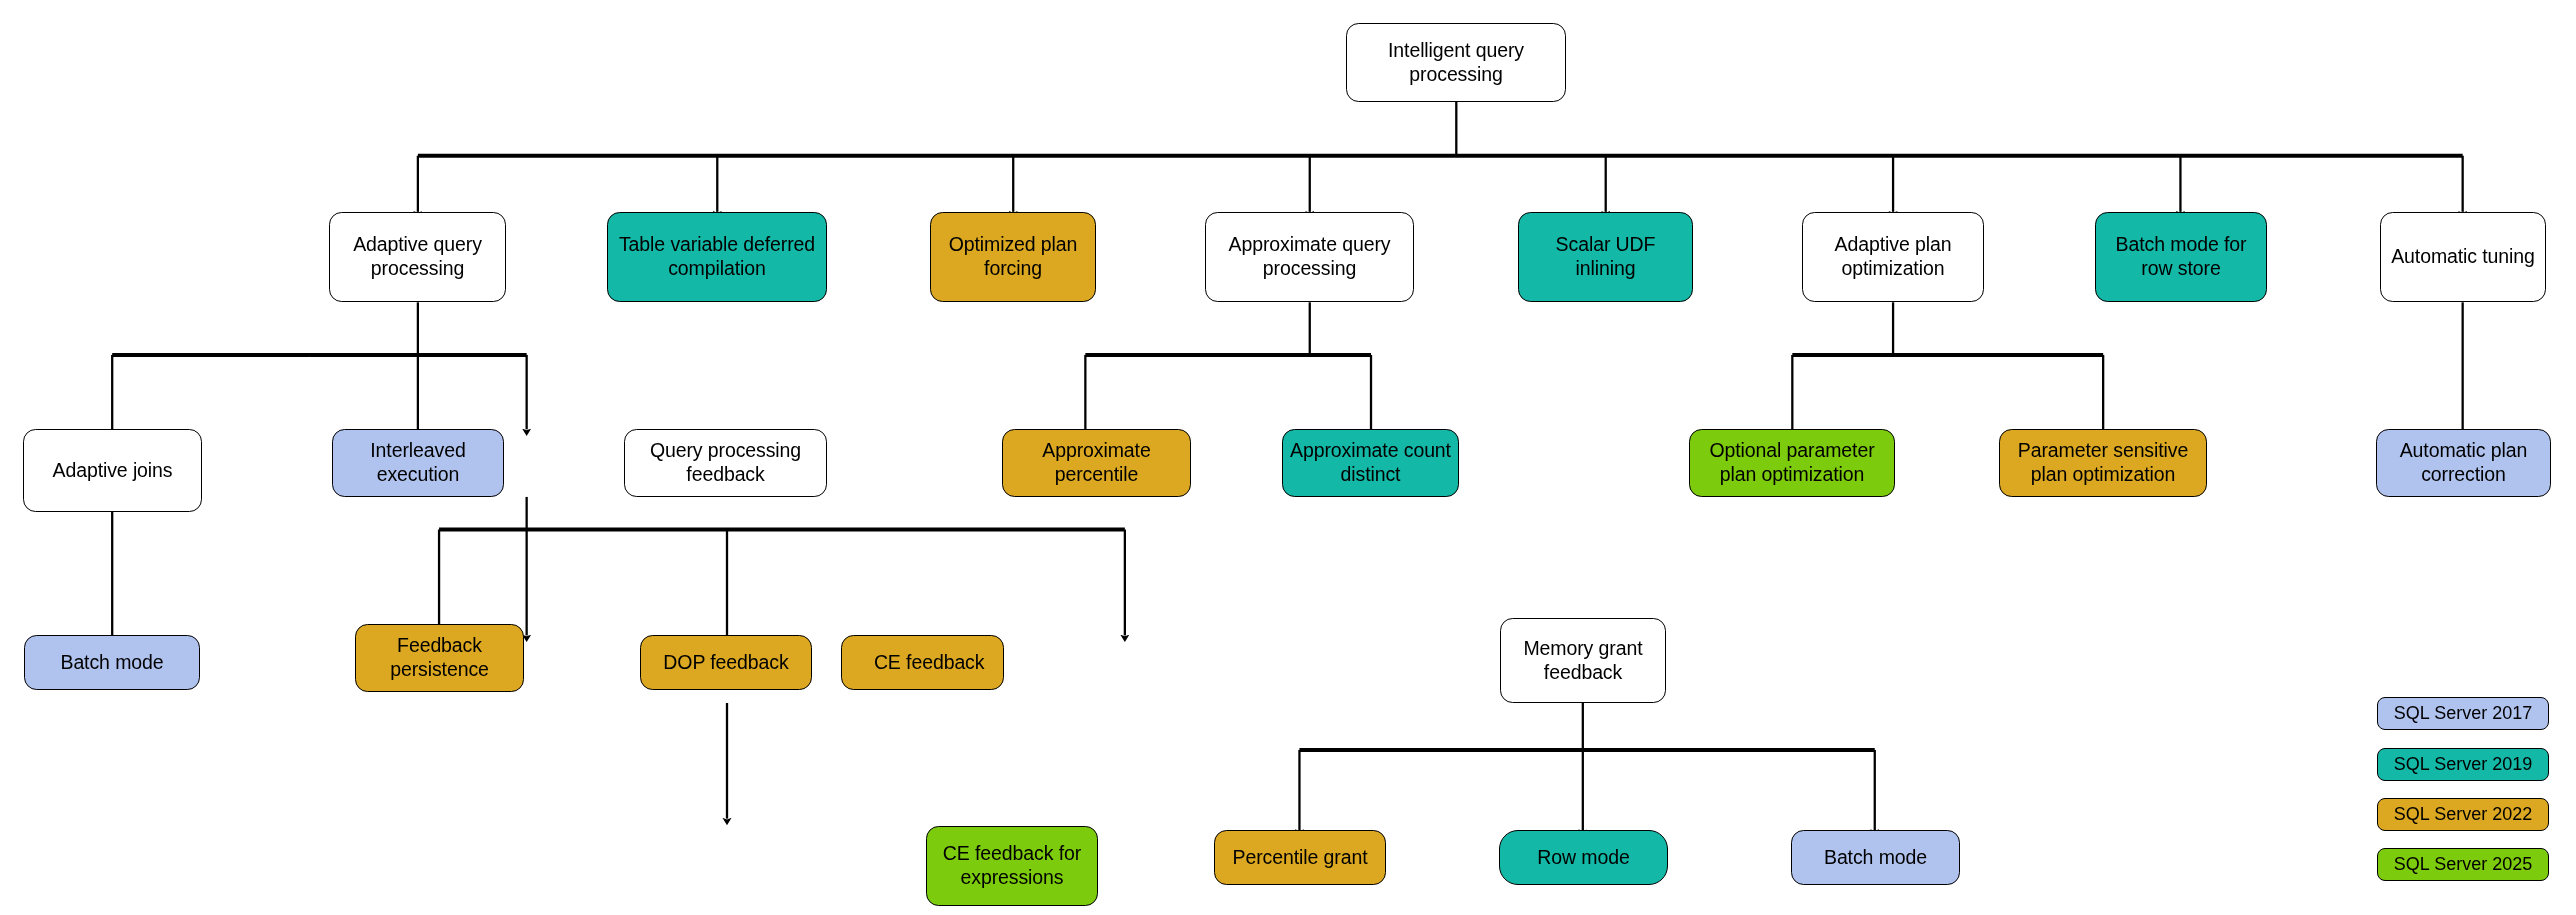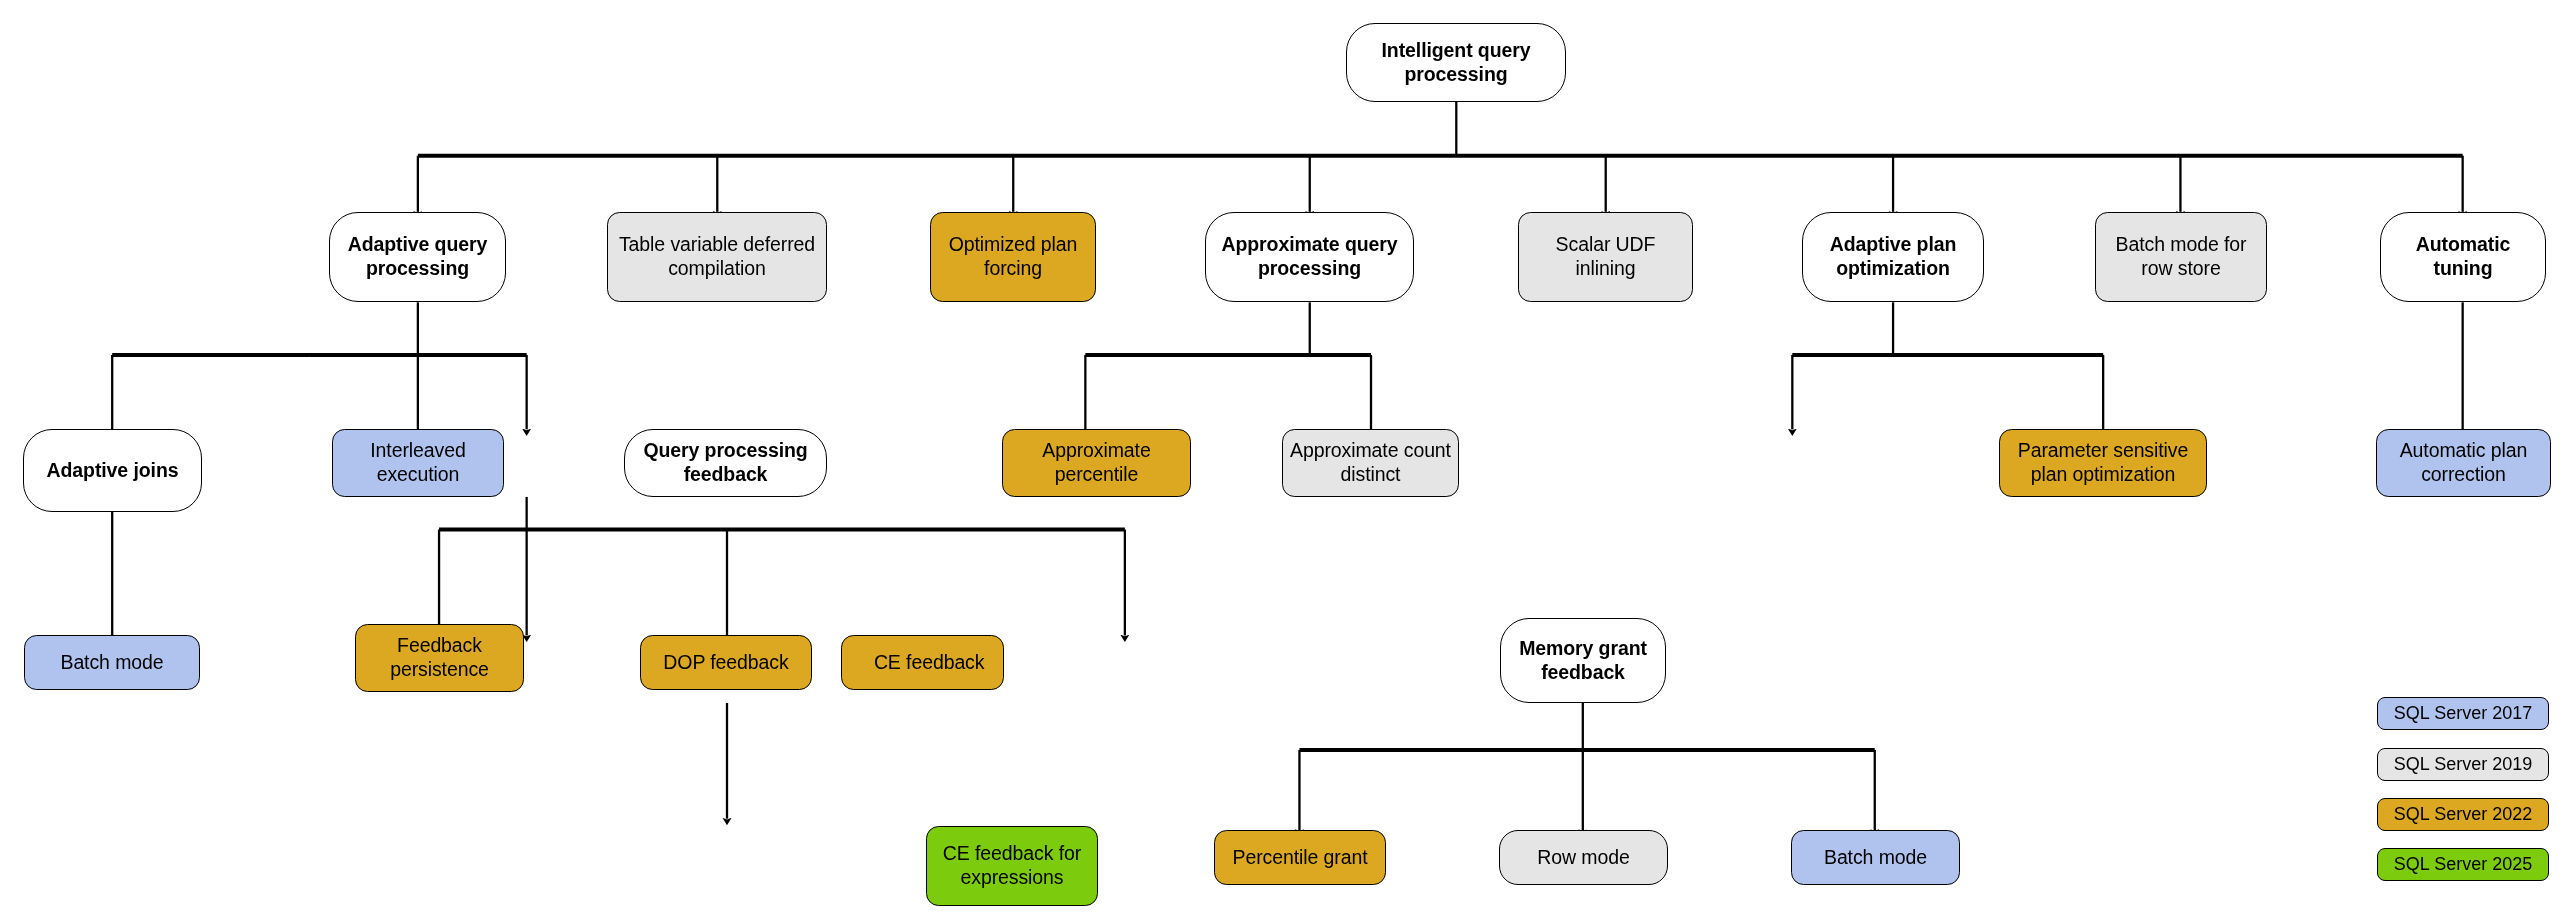--- a/index.html
+++ b/index.html
@@ -34,25 +34,25 @@
     border-radius: 12.6px;
     background: #ffffff;
     color: #000000;
     font-size: 19.5px;
     line-height: 1.22;
     padding: 2.3px 5.7px;
     letter-spacing: -0.1px;
   }
   .node .lbl { display: block; width: 100%; }
   .fill-white  { background: #ffffff; }
-  .fill-gray   { background: #e5e5e5; }
+  .fill-gray   { background: #14b8a6; }
   .fill-orange { background: #dca821; }
   .fill-blue   { background: #b0c3ef; }
   .fill-green  { background: #7ccc0d; }
-  .bold { font-weight: bold; border-radius: 29px; }
+  .bold { font-weight: normal; }
   .legend {
     position: absolute;
     box-sizing: border-box;
     display: flex;
     align-items: center;
     justify-content: center;
     border: 1.7px solid #000000;
     border-radius: 8px;
     font-size: 18px;
     color: #000000;
@@ -183,20 +183,23 @@
   </div>
 
   <div class="node fill-orange" style="left:1002px; top:429px; width:189px; height:68px;">
     <span class="lbl">Approximate percentile</span>
   </div>
 
   <div class="node fill-gray" style="left:1282px; top:429px; width:177px; height:68px;">
     <span class="lbl">Approximate count distinct</span>
   </div>
 
+  <div class="node fill-green" style="left:1689px; top:429px; width:206px; height:68px;">
+    <span class="lbl">Optional parameter plan optimization</span>
+  </div>
 
   <div class="node fill-orange" style="left:1999px; top:429px; width:208px; height:68px;">
     <span class="lbl">Parameter sensitive plan optimization</span>
   </div>
 
   <div class="node fill-blue" style="left:2376px; top:429px; width:175px; height:68px;">
     <span class="lbl">Automatic plan correction</span>
   </div>
 
   <div class="node fill-blue" style="left:24px; top:635px; width:176px; height:55px;">

